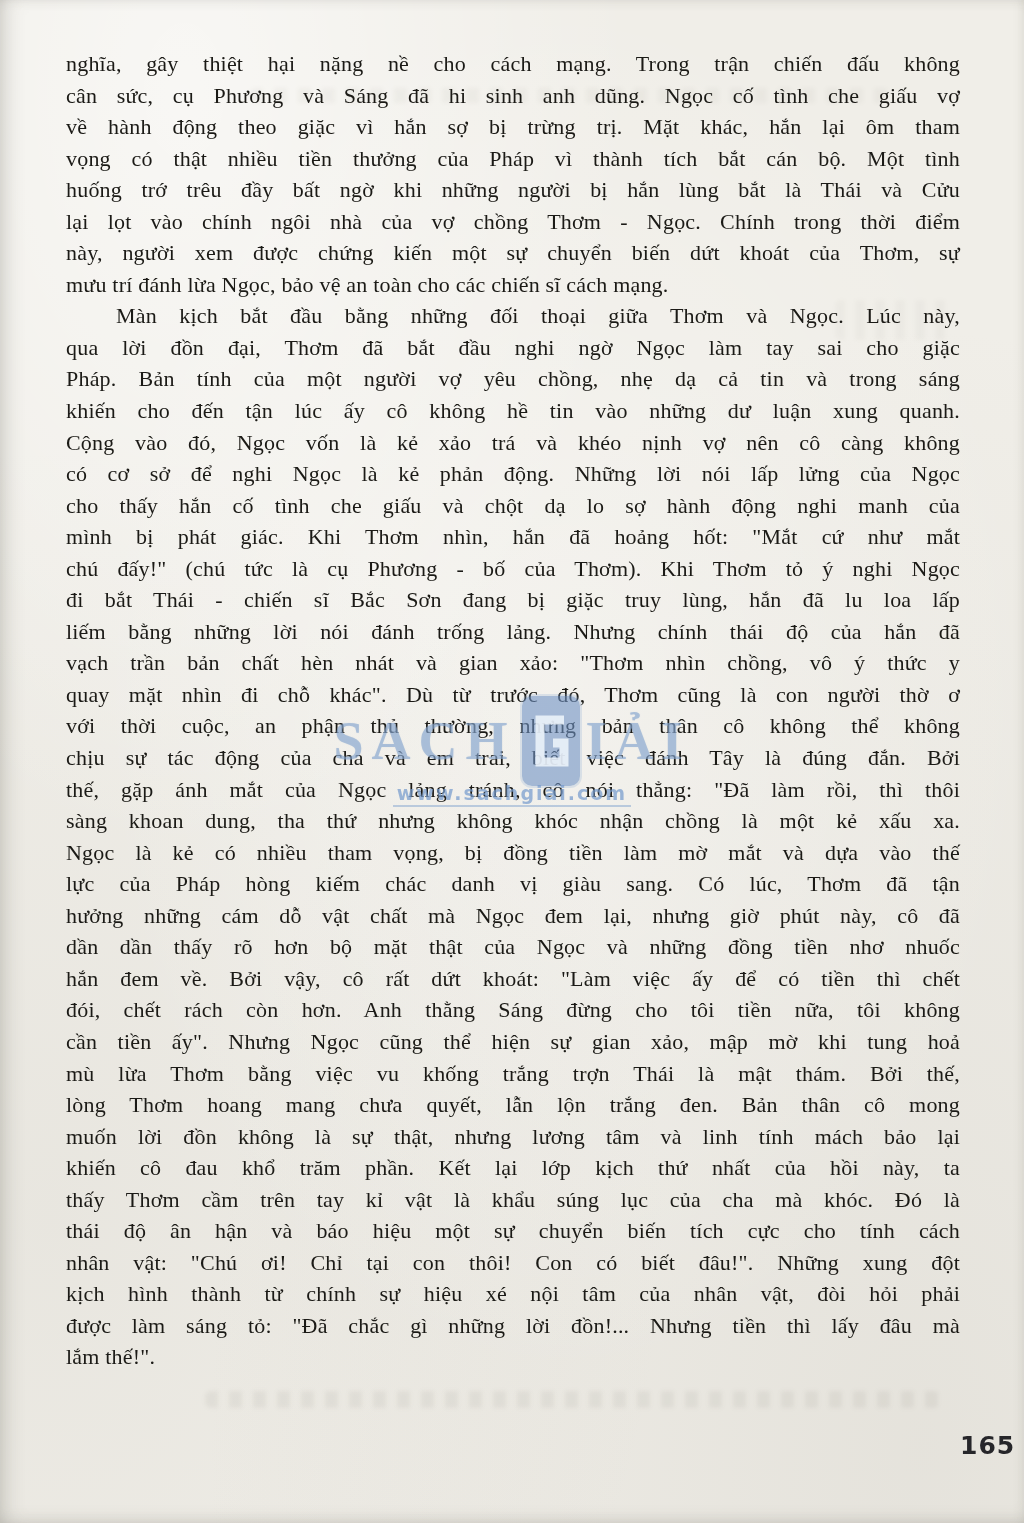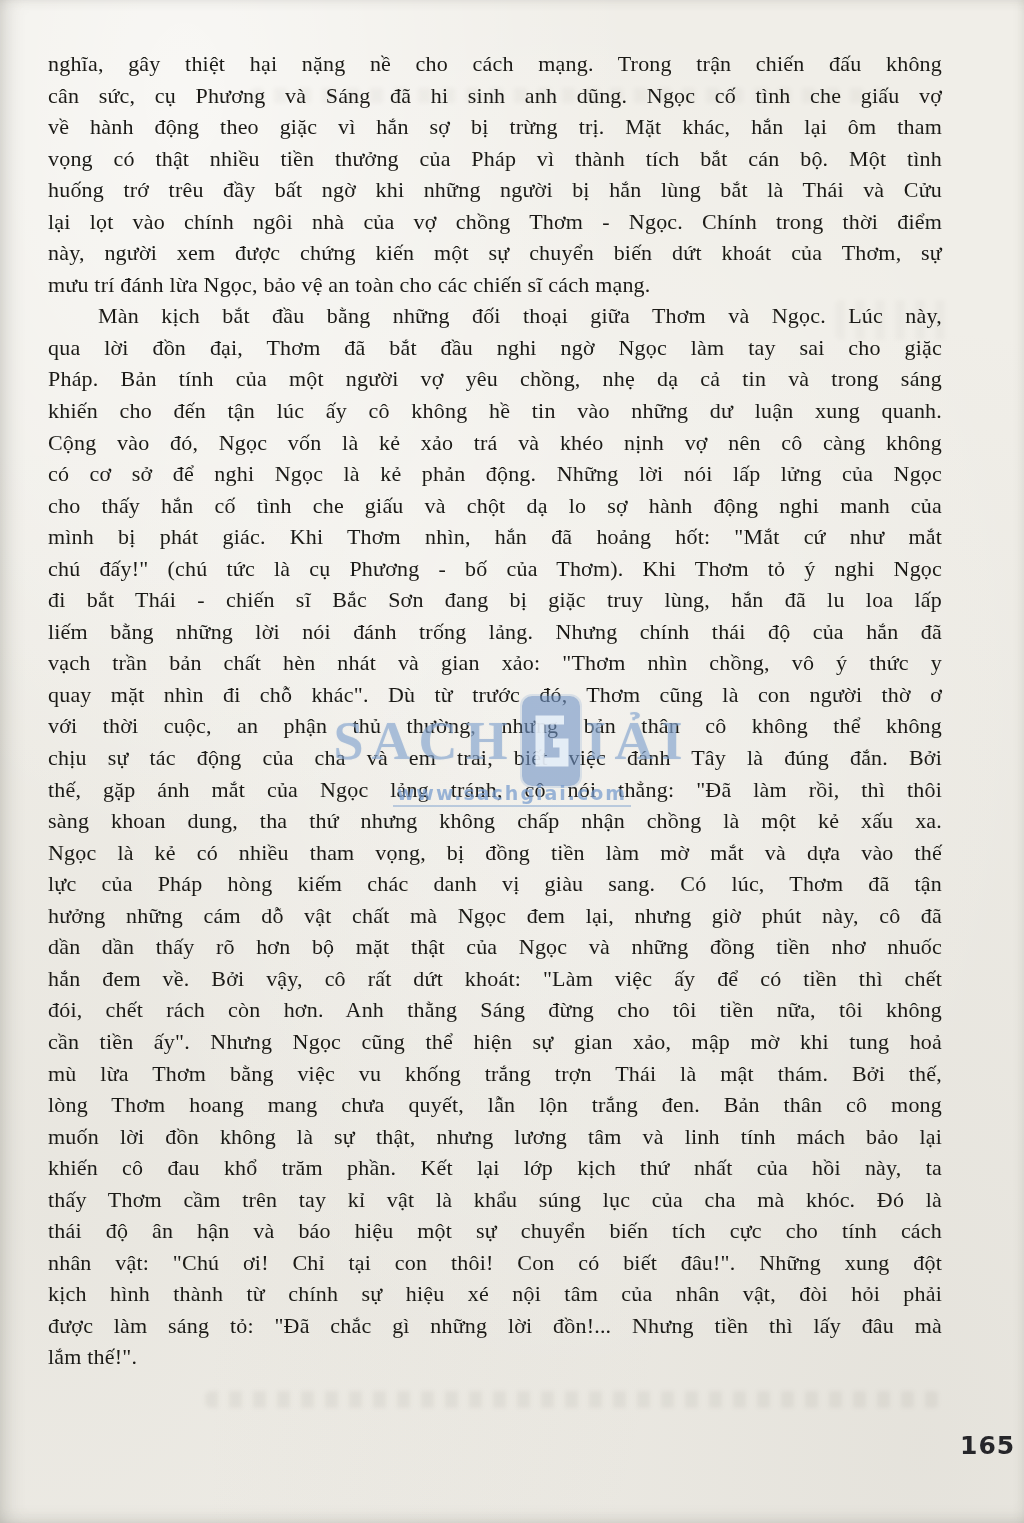--- a/index.html
+++ b/index.html
@@ -17,21 +17,21 @@
       radial-gradient(ellipse at 55% 45%, rgba(255,255,255,0.30), transparent 60%),
       radial-gradient(ellipse at 90% 95%, rgba(185,181,170,0.20), transparent 55%),
       radial-gradient(ellipse at 5% 80%, rgba(185,181,170,0.14), transparent 45%);
     box-shadow:
       inset 14px 0 22px -12px rgba(90,88,78,0.30),
       inset -8px 0 14px -10px rgba(90,88,78,0.18),
       inset 0 -12px 20px -14px rgba(90,88,78,0.22),
       inset 0 10px 16px -14px rgba(90,88,78,0.14);
   }
   .text-block{
-    position:absolute;left:48px;top:48px;width:894px;
+    position:absolute;left:66px;top:48px;width:894px;
     color:#1b1a16;
     font-size:22px;
   }
   .line{
     line-height:31.55px;
     text-align:justify;
     -moz-text-align-last:justify;
     text-align-last:justify;
     white-space:normal;
     letter-spacing:0.2px;
@@ -118,21 +118,21 @@
       <div class="line">cho thấy hắn cố tình che giấu và chột dạ lo sợ hành động nghi manh của</div>
       <div class="line">mình bị phát giác. Khi Thơm nhìn, hắn đã hoảng hốt: "Mắt cứ như mắt</div>
       <div class="line">chú đấy!" (chú tức là cụ Phương - bố của Thơm). Khi Thơm tỏ ý nghi Ngọc</div>
       <div class="line">đi bắt Thái - chiến sĩ Bắc Sơn đang bị giặc truy lùng, hắn đã lu loa lấp</div>
       <div class="line">liếm bằng những lời nói đánh trống lảng. Nhưng chính thái độ của hắn đã</div>
       <div class="line">vạch trần bản chất hèn nhát và gian xảo: "Thơm nhìn chồng, vô ý thức y</div>
       <div class="line">quay mặt nhìn đi chỗ khác". Dù từ trước đó, Thơm cũng là con người thờ ơ</div>
       <div class="line">với thời cuộc, an phận thủ thường, nhưng bản thân cô không thể không</div>
       <div class="line">chịu sự tác động của cha và em trai, biết việc đánh Tây là đúng đắn. Bởi</div>
       <div class="line">thế, gặp ánh mắt của Ngọc lảng tránh, cô nói thẳng: "Đã làm rồi, thì thôi</div>
-      <div class="line">sàng khoan dung, tha thứ nhưng không chấp nhận chồng là một kẻ xấu xa.</div>
+      <div class="line">sàng khoan dung, tha thứ nhưng không khóc nhận chồng là một kẻ xấu xa.</div>
       <div class="line">Ngọc là kẻ có nhiều tham vọng, bị đồng tiền làm mờ mắt và dựa vào thế</div>
       <div class="line">lực của Pháp hòng kiếm chác danh vị giàu sang. Có lúc, Thơm đã tận</div>
       <div class="line">hưởng những cám dỗ vật chất mà Ngọc đem lại, nhưng giờ phút này, cô đã</div>
       <div class="line">dần dần thấy rõ hơn bộ mặt thật của Ngọc và những đồng tiền nhơ nhuốc</div>
       <div class="line">hắn đem về. Bởi vậy, cô rất dứt khoát: "Làm việc ấy để có tiền thì chết</div>
       <div class="line">đói, chết rách còn hơn. Anh thằng Sáng đừng cho tôi tiền nữa, tôi không</div>
       <div class="line">cần tiền ấy". Nhưng Ngọc cũng thể hiện sự gian xảo, mập mờ khi tung hoả</div>
       <div class="line">mù lừa Thơm bằng việc vu khống trắng trợn Thái là mật thám. Bởi thế,</div>
       <div class="line">lòng Thơm hoang mang chưa quyết, lẫn lộn trắng đen. Bản thân cô mong</div>
       <div class="line">muốn lời đồn không là sự thật, nhưng lương tâm và linh tính mách bảo lại</div>

